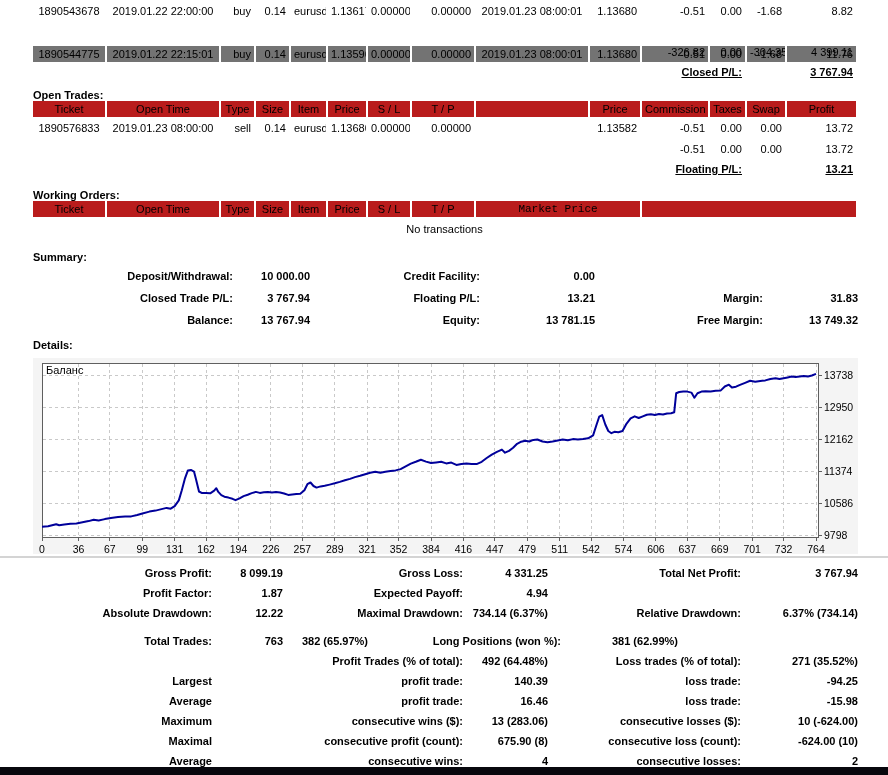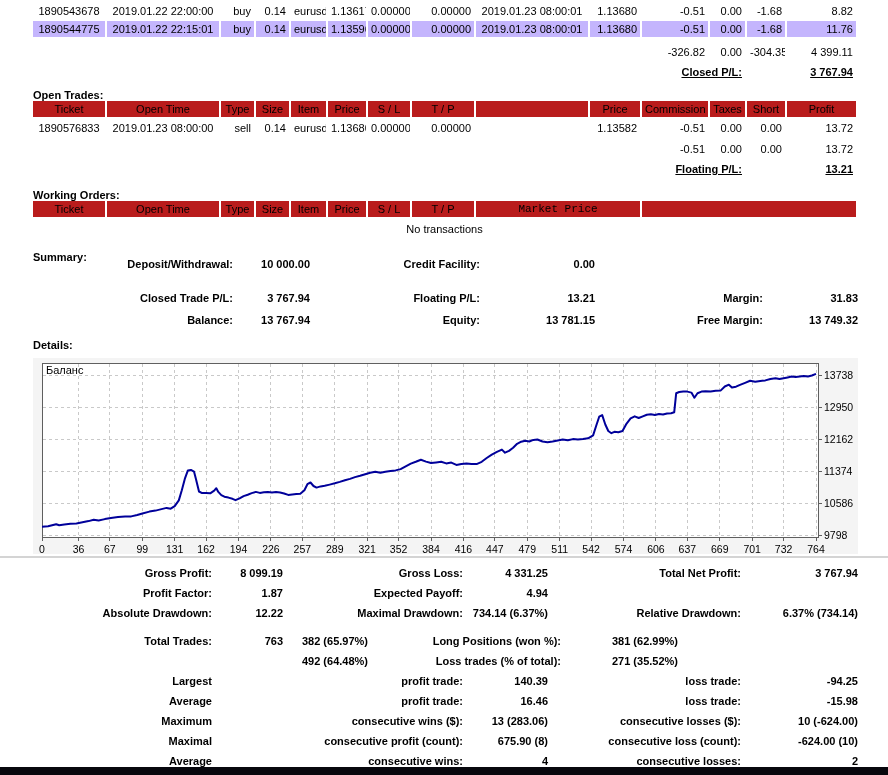--- a/index.html
+++ b/index.html
@@ -12,21 +12,21 @@
   
   .tbl{
     position:absolute;left:33px;display:grid;
     grid-template-columns:72px 112px 33px 33px 35px 38px 42px 62px 112px 50px 66px 35px 38px 69px;
     column-gap:2px;height:16px;
   }
   .c{height:16px;line-height:16px;white-space:nowrap;overflow:hidden;padding:0 3px;box-sizing:border-box;}
   .a0,.a1,.a4,.a8{text-align:center;}
   .a2,.a3,.a5,.a6,.a7,.a9,.a10,.a11,.a12,.a13{text-align:right;}
   .hdr .c{background:#b91c1c;text-align:center;}
-  .altrow .c{background:#c4b5fd;}
+  .altrow .c{background:#737373;margin-top:25px;}
   .b{font-weight:bold;text-decoration:underline;}
   .heading{position:absolute;left:33px;font-weight:bold;height:14px;line-height:14px;white-space:nowrap;}
   .notrans{position:absolute;left:33px;width:823px;text-align:center;height:14px;line-height:14px;}
   
   .pair-row{position:absolute;left:33px;display:flex;font-weight:bold;height:20px;line-height:20px;}
   .pair-row span{display:block;text-align:right;white-space:nowrap;}
   .sum .p0{width:200px}.sum .p1{width:77px}.sum .p2{width:170px}.sum .p3{width:115px}.sum .p4{width:168px}.sum .p5{width:95px}
   .stat .p0{width:179px}.stat .p1{width:71px}.stat .p2{width:180px}.stat .p3{width:85px}.stat .p4{width:193px}.stat .p5{width:117px}
   .chart-wrap{position:absolute;left:33px;top:356px;width:855px;height:200px;}
   .separator{position:absolute;left:0;top:556px;width:888px;height:2px;background:#d4d4d4;}
@@ -87,21 +87,21 @@
       <div class="c a2">Type</div>
       <div class="c a3">Size</div>
       <div class="c a4">Item</div>
       <div class="c a5">Price</div>
       <div class="c a6">S / L</div>
       <div class="c a7">T / P</div>
       <div class="c a8"></div>
       <div class="c a9">Price</div>
       <div class="c a10">Commission</div>
       <div class="c a11">Taxes</div>
-      <div class="c a12">Short</div>
+      <div class="c a12">Swap</div>
       <div class="c a13">Profit</div>
     </div>
   <div class="tbl" style="top:120px">
       <div class="c a0">1890576833</div>
       <div class="c a1">2019.01.23 08:00:00</div>
       <div class="c a2">sell</div>
       <div class="c a3">0.14</div>
       <div class="c a4">eurusd</div>
       <div class="c a5">1.13680</div>
       <div class="c a6">0.00000</div>
@@ -133,21 +133,21 @@
       <div class="c a4">Item</div>
       <div class="c a5">Price</div>
       <div class="c a6">S / L</div>
       <div class="c a7">T / P</div>
       <div class="c a8" style="grid-column: 9 / span 2; font-family: Liberation Mono, monospace;">Market Price</div>
       <div class="c a8" style="grid-column: 11 / span 4;"></div>
     </div>
   <div class="notrans" style="top:222px">No transactions</div>
 
   <div class="heading" style="top:250px">Summary:</div>
-  <div class="pair-row sum" style="top:254px">
+  <div class="pair-row sum" style="top:266px">
       <span class="p0">Deposit/Withdrawal:</span>
       <span class="p1">10 000.00</span>
       <span class="p2">Credit Facility:</span>
       <span class="p3">0.00</span>
       <span class="p4"></span>
       <span class="p5"></span>
     </div>
   <div class="pair-row sum" style="top:288px">
       <span class="p0">Closed Trade P/L:</span>
       <span class="p1">3 767.94</span>
@@ -296,20 +296,21 @@
   <div class="pair-row stat" style="top:631px">
       <span class="p0">Total Trades:</span>
       <span class="p1">763</span>
       <span class="p3">382 (65.97%)</span>
       <span class="p4">Long Positions (won %):</span>
       <span class="p5">381 (62.99%)</span>
     </div>
   <div class="pair-row stat" style="top:651px">
       <span class="p0"></span>
       <span class="p1"></span>
+      <span class="p2">Profit Trades (% of total):</span>
       <span class="p3">492 (64.48%)</span>
       <span class="p4">Loss trades (% of total):</span>
       <span class="p5">271 (35.52%)</span>
     </div>
   <div class="pair-row stat" style="top:671px">
       <span class="p0">Largest</span>
       <span class="p1"></span>
       <span class="p2">profit trade:</span>
       <span class="p3">140.39</span>
       <span class="p4">loss trade:</span>

